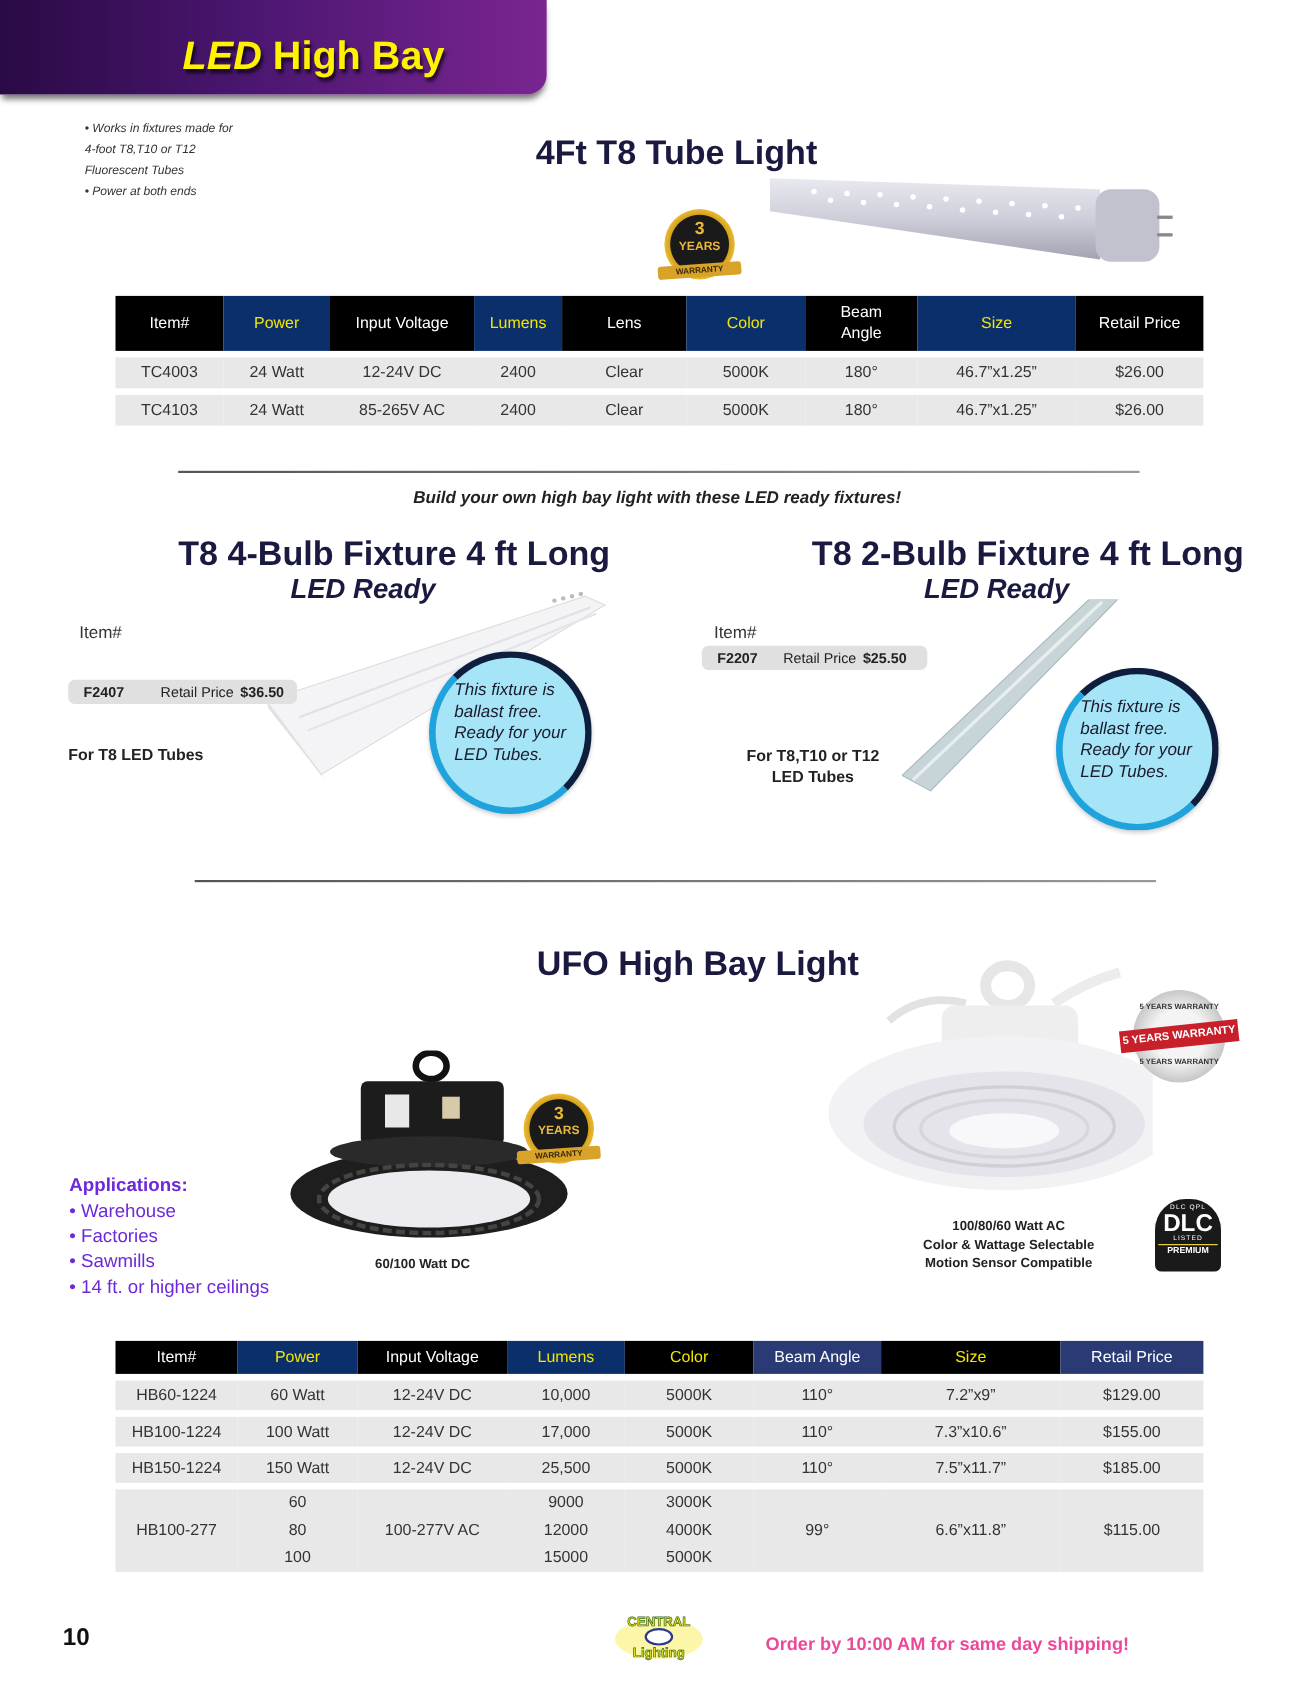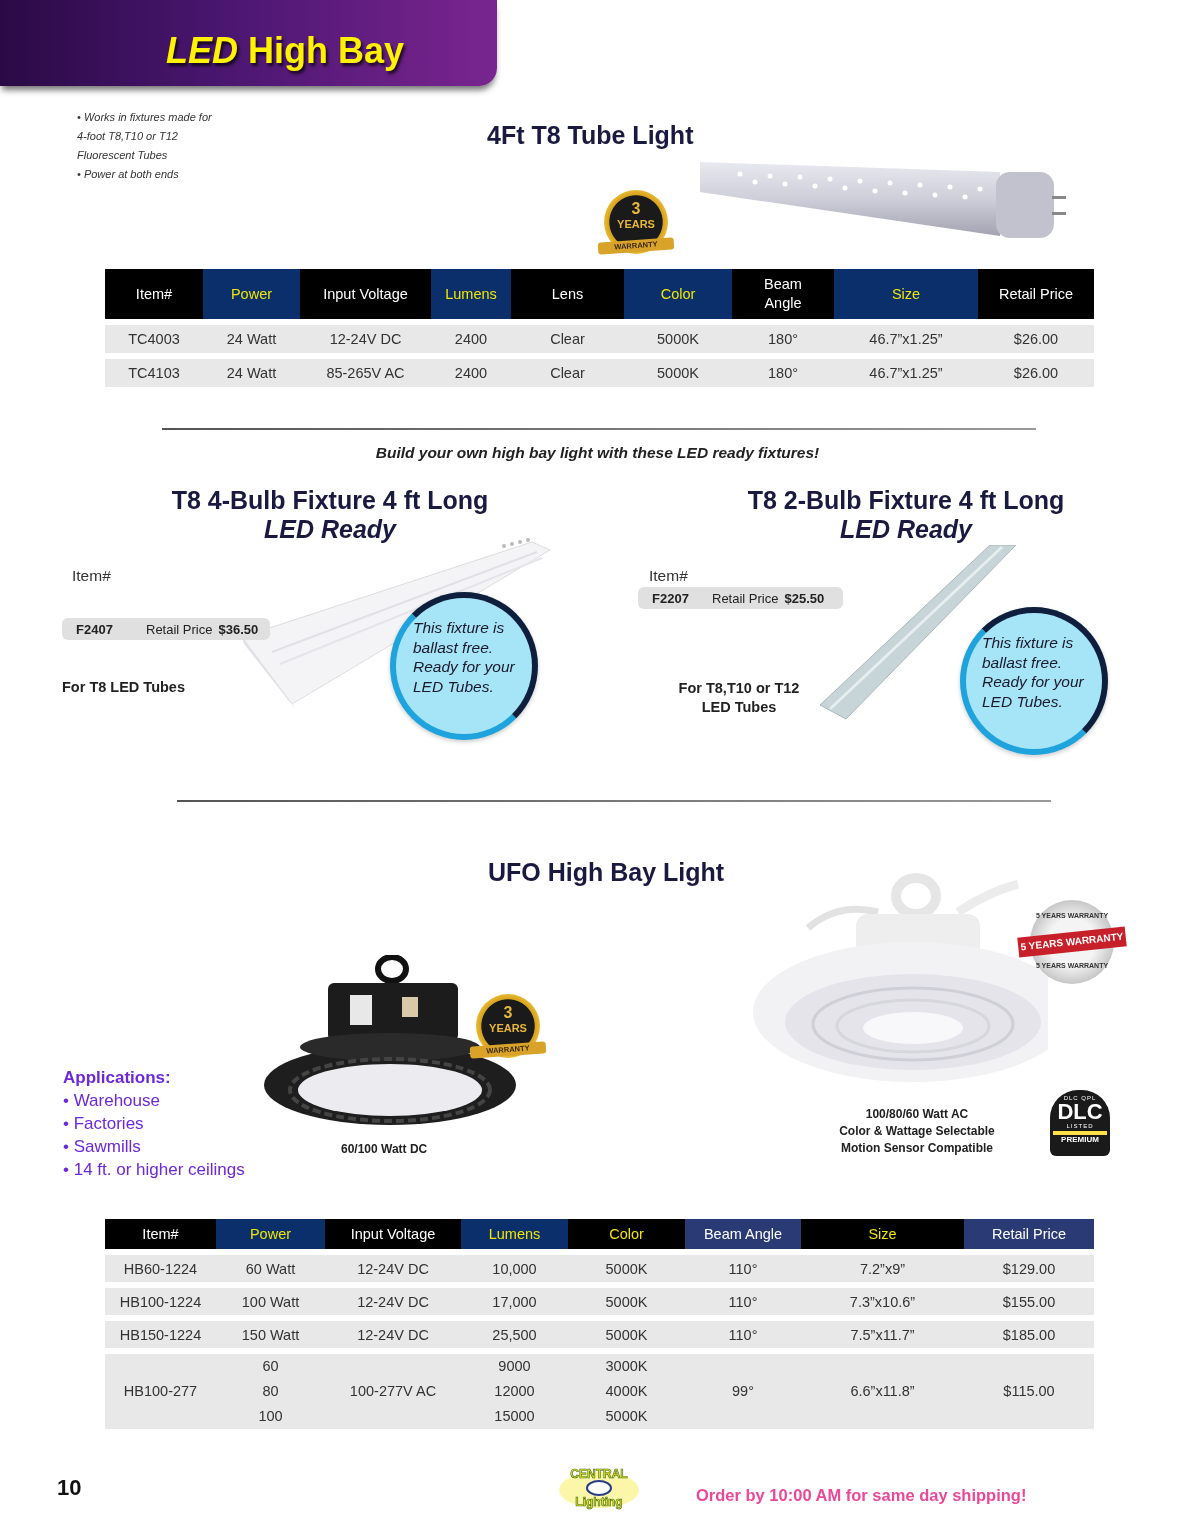--- a/index.html
+++ b/index.html
@@ -15,21 +15,21 @@
     box-shadow: 0 6px 6px -2px rgba(0,0,0,0.55);
   }
   .banner-title {
     position: absolute; left: 166px; top: 30px; font-size: 36px; font-weight: bold;
     color: #fff200; text-shadow: 2px 3px 3px rgba(0,0,0,0.7); white-space: nowrap;
   }
   .banner-title .it { font-style: italic; }
 
   .bullets { left: 77px; top: 108px; font-size: 11px; font-style: italic; color: #333; line-height: 19px; }
 
-  .section-title { font-size: 25px; font-weight: bold; color: #1a1a40; white-space: nowrap; }
+  .section-title { font-size: 31px; font-weight: bold; color: #1a1a40; white-space: nowrap; }
   .section-sub { font-size: 25px; font-weight: bold; font-style: italic; color: #1a1a40; white-space: nowrap; }
 
   
   table.spec { position: absolute; border-collapse: separate; border-spacing: 0 6px; font-size: 14.5px; }
   table.spec th { color: #fff; font-weight: normal; text-align: center; height: 50px; padding: 0 4px; }
   table.spec th.k { background: #000; }
   table.spec th.b { background: #0b2f6b; color: #f2e600; }
   table.spec th.bw { background: #2a3a75; color: #fff; }
   table.spec th.kY { background: #000; color: #f2e600; }
   table.spec td { background: #e8e8e8; text-align: center; color: #333; height: 28px; }
@@ -90,21 +90,21 @@
   }
   .badge5 .arc { position: absolute; width: 100%; text-align: center; font-size: 7px; font-weight: bold; color: #333; }
 
   .dlc {
     position: absolute; left: 1050px; top: 1090px; width: 60px; height: 66px;
     background: #1a1a1a; border-radius: 28px 28px 6px 6px; color: #fff; text-align: center;
   }
   .dlc .top { font-size: 6px; margin-top: 5px; letter-spacing: 1px; }
   .dlc .big { font-size: 22px; font-weight: bold; line-height: 22px; }
   .dlc .mid { font-size: 6px; letter-spacing: 1px; }
-  .dlc .prem { font-size: 8px; font-weight: bold; border-top: 4px solid #fde047; margin: 2px 3px 0; }
+  .dlc .prem { font-size: 8px; font-weight: bold; border-top: 1px solid #fde047; margin: 2px 3px 0; }
 
   .page-num { left: 57px; top: 1475px; font-size: 22px; font-weight: bold; color: #111; }
   .logo { left: 545px; top: 1466px; width: 108px; height: 44px; }
   .footer-text { left: 696px; top: 1486px; font-size: 16.5px; font-weight: bold; color: #ec4899; }
 </style>
 </head>
 <body>
 
 <div class="banner">
   <div class="banner-title"><span class="it">LED</span><span> High Bay</span></div>

